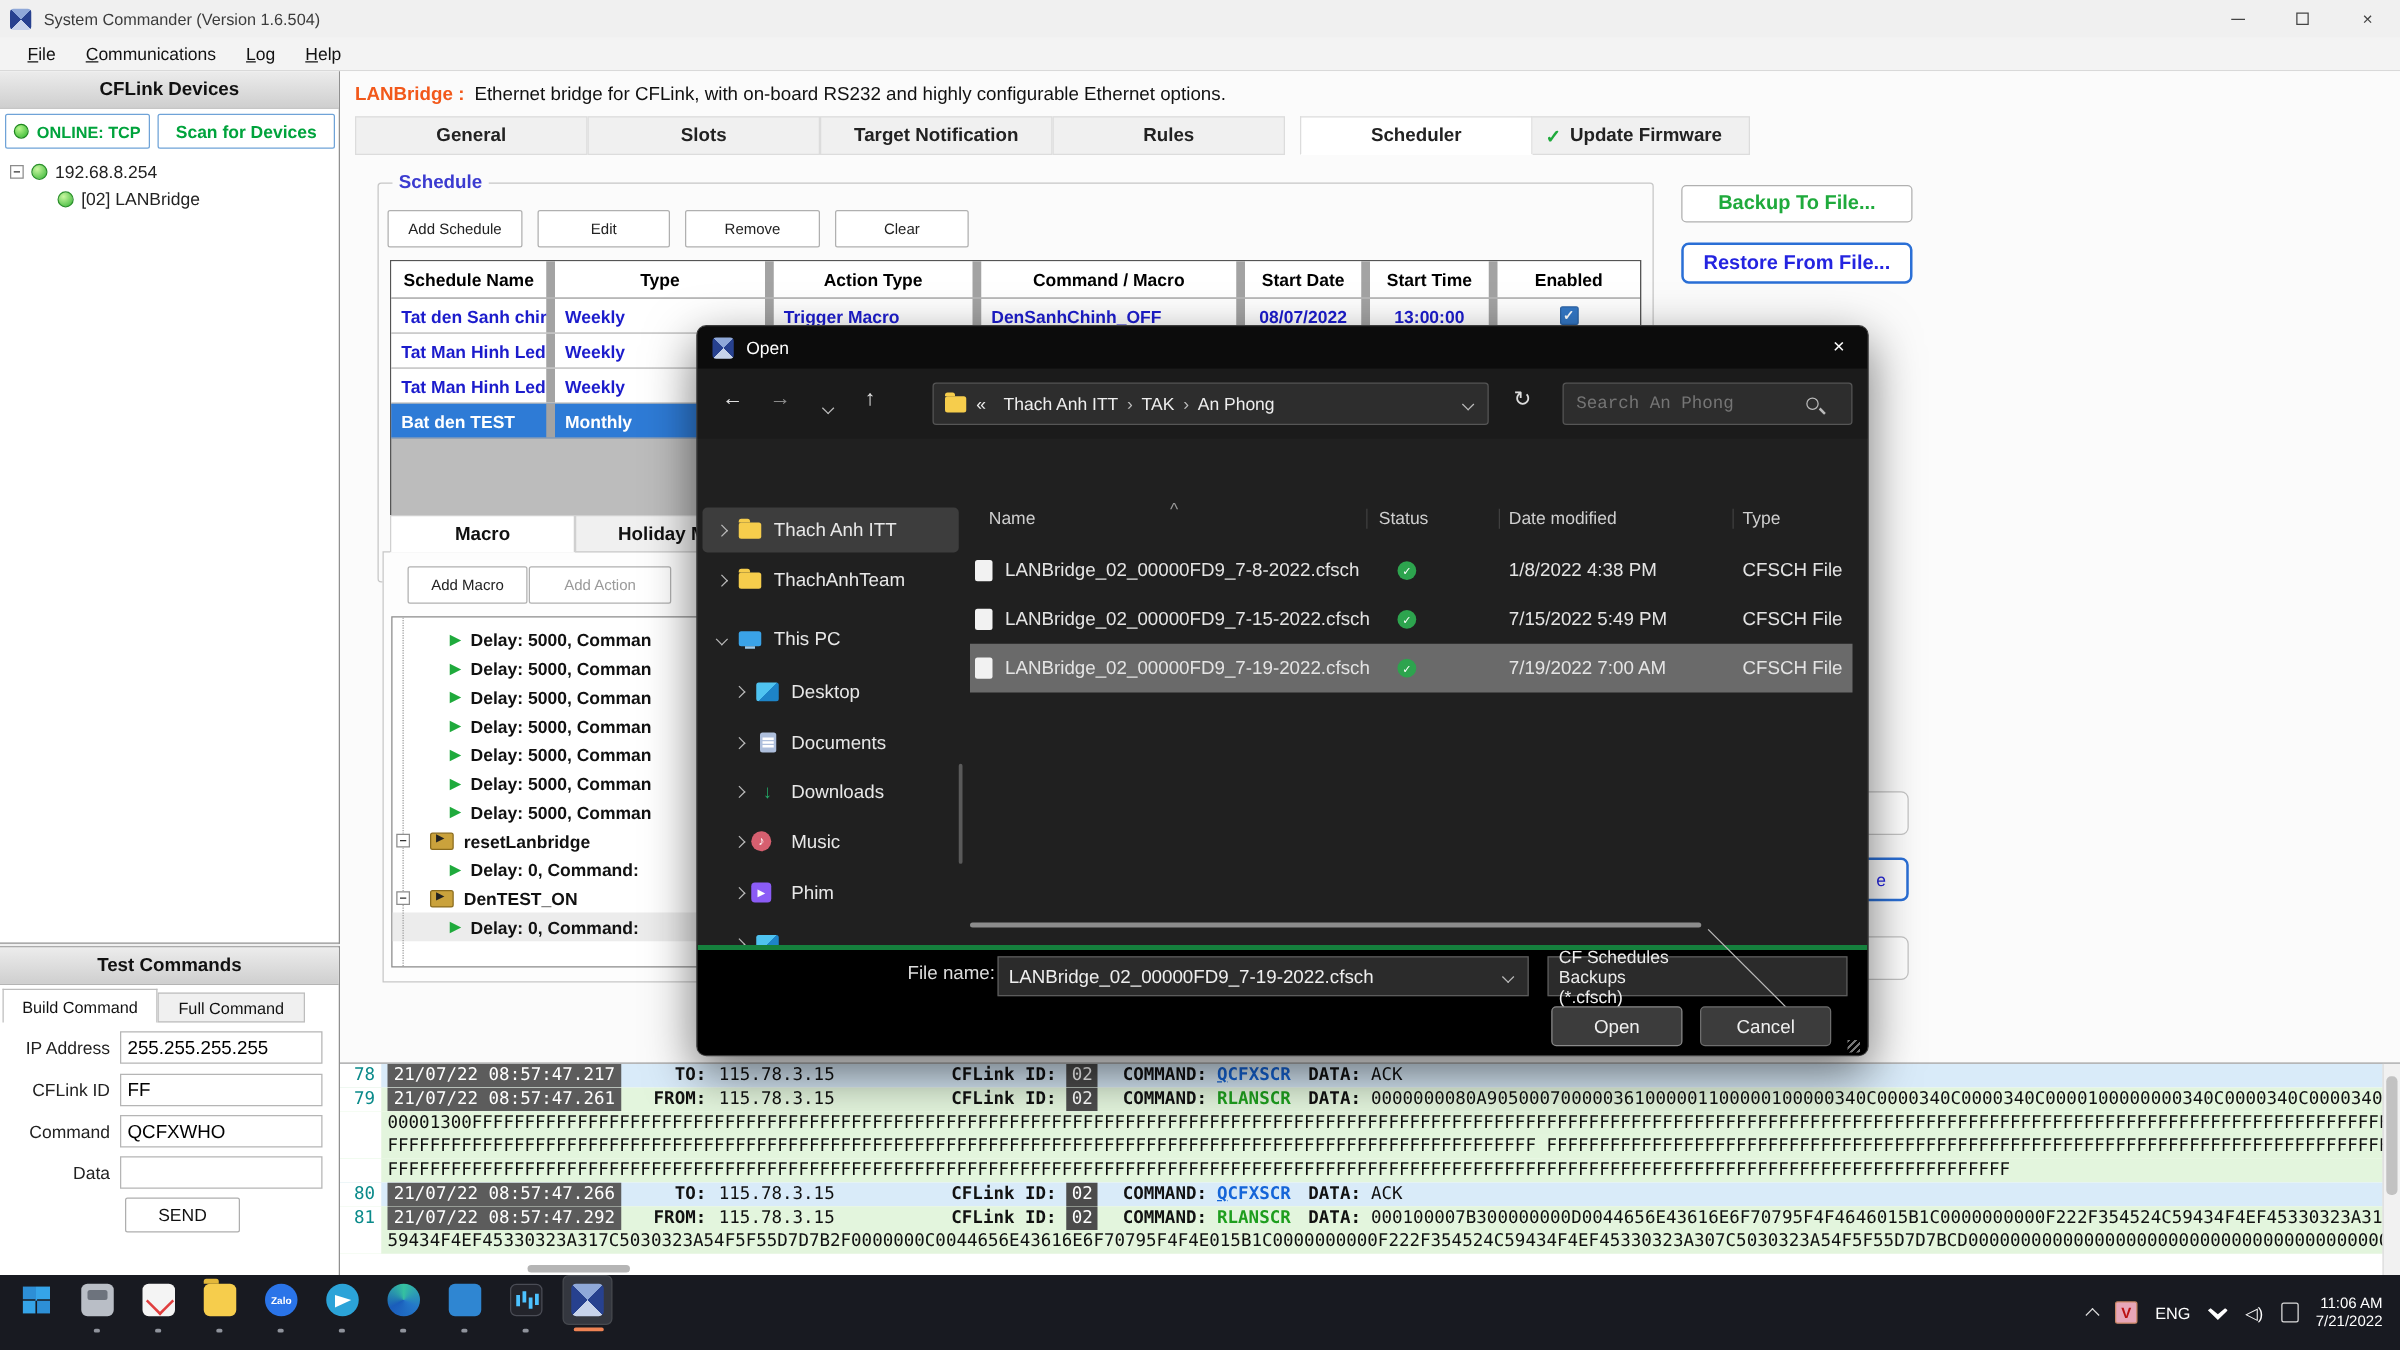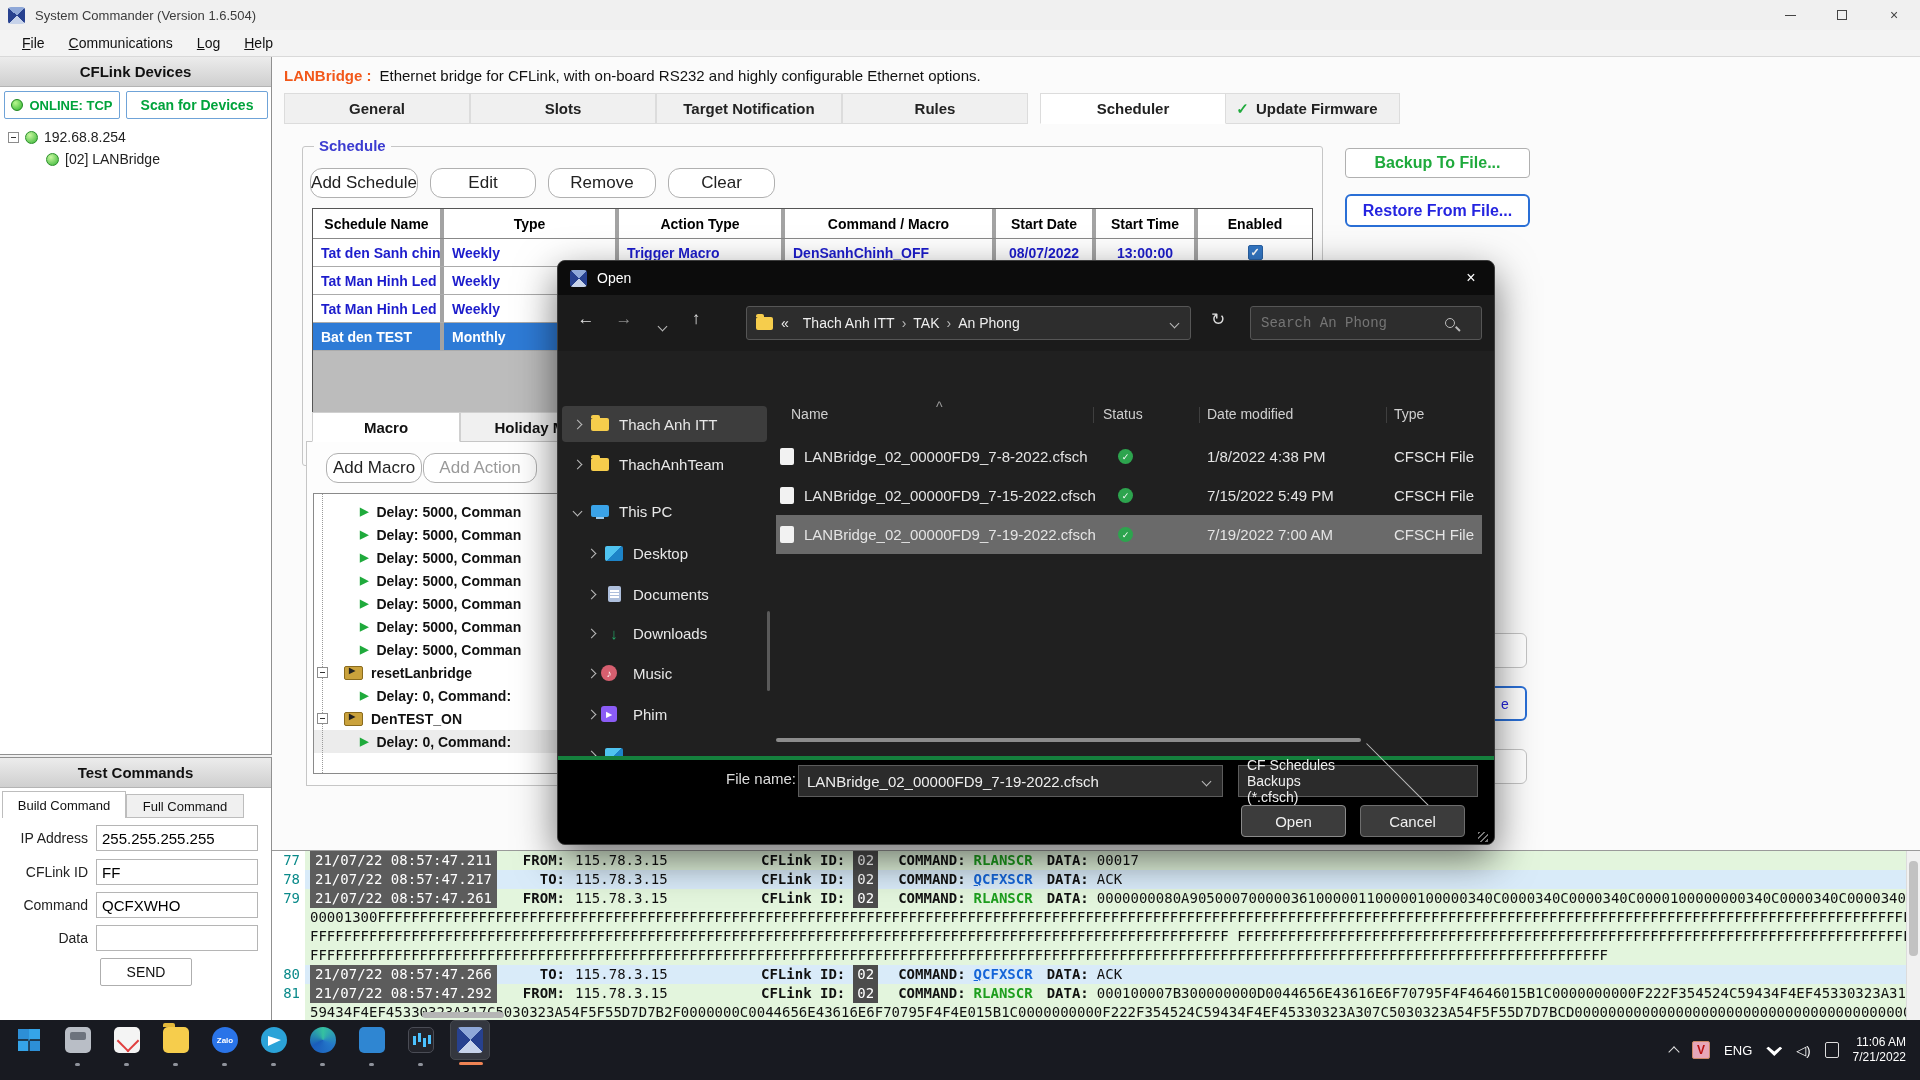--- a/index.html
+++ b/index.html
@@ -40,26 +40,26 @@
   
   #main{left:272px;top:57px;width:1648px;height:793px;background:#fbfbfb}
   #banner{position:absolute;left:0;top:0;width:1648px;height:36px;display:flex;align-items:center;padding-left:12px;background:#fbfbfb}
   #banner .bname{color:#f2581a;font-weight:bold;font-size:15px;margin-right:8px}
   #banner .bdesc{font-size:15px;color:#111}
   .tab{position:absolute;top:36px;height:31px;width:186px;background:#f0f0f0;border:1px solid #dcdcdc;display:flex;align-items:center;justify-content:center;font-weight:bold;font-size:15px;color:#222}
   .tab.sel{background:#fff;border-bottom:1px solid #fff;z-index:2}
   .tabcheck{color:#1faa3c;font-weight:bold;margin-right:7px}
   .grpbox{position:absolute;border:1px solid #c6c6c6;border-radius:3px}
   .grplabel{position:absolute;background:#fbfbfb;padding:0 5px;font-weight:bold;font-size:15px;color:#3b3bd0;z-index:2}
-  .btn{position:absolute;background:#fff;border:1px solid #b0b0b0;border-radius:12px;display:flex;align-items:center;justify-content:center;font-size:17px;color:#222}
+  .btn{position:absolute;background:#fff;border:1px solid #b0b0b0;border-radius:2px;display:flex;align-items:center;justify-content:center;font-size:12px;color:#222}
   
   #schedtable{position:absolute;left:40px;top:151px;width:1001px;height:247px;border:1px solid #555;background:#bcbcbc}
   .srow{display:flex;height:28px;background:#fff;border-bottom:1px solid #ababab}
   .srow.hdr{height:30px;font-weight:bold;font-size:15px;background:#fff;border-bottom:1px solid #888}
-  .scell{border-right:4px solid #a3a3a3;display:flex;align-items:center;padding:0 8px;font-size:14px;overflow:hidden;white-space:nowrap}
+  .scell{border-right:7px solid #a3a3a3;display:flex;align-items:center;padding:0 8px;font-size:14px;overflow:hidden;white-space:nowrap}
   .hdr .scell{justify-content:center;padding:0 2px;color:#000}
   .srow:not(.hdr) .scell{font-weight:bold;color:#1c1ccc}
   .c0{width:131px}.c1{width:175px}.c2{width:166px}.c3{width:211px}.c4{width:100px}.c5{width:102px}.c6{width:114px;border-right:none}
   .cC{justify-content:center}
   .srow.sel{background:#2e7bd6}
   .srow.sel .scell{color:#fff}
   .cbx{width:15px;height:15px;background:#3478c6;border:1px solid #2a62a5;border-radius:2px;color:#fff;font-size:11px;display:flex;align-items:center;justify-content:center}
   #hscroll{position:absolute;left:40px;top:385px;width:1001px;height:13px;background:#f2f2f2;border:1px solid #d0d0d0}
   #hscroll .thumb{position:absolute;left:6px;top:3px;width:560px;height:5px;background:#9d9d9d;border-radius:3px}
   
@@ -395,23 +395,20 @@
   </div>
 
   <div class="btn" id="btn-backup">Backup To File...</div>
   <div class="btn" id="btn-restore">Restore From File...</div>
   <div class="stub" style="top:576px"></div>
   <div class="stub blue" style="top:629px">e</div>
   <div class="stub" style="top:692px"></div>
 </div>
 
 <div class="abs" id="logpanel">
-  <div class="lr from">
-    <span class="ln">77</span><span class="ts">21/07/22 08:57:47.211</span><span class="dir">FROM:</span><span class="ip">115.78.3.15</span><span class="idl">CFLink ID:</span><span class="idb">02</span><span class="cl">COMMAND:</span><span class="cmd cmd-g">RLANSCR</span><span class="dl">DATA:</span><span class="dv">00017</span>
-  </div>
   <div class="lr to">
     <span class="ln">78</span><span class="ts">21/07/22 08:57:47.217</span><span class="dir">TO:</span><span class="ip">115.78.3.15</span><span class="idl">CFLink ID:</span><span class="idb">02</span><span class="cl">COMMAND:</span><span class="cmd cmd-b">QCFXSCR</span><span class="dl">DATA:</span><span class="dv">ACK</span>
   </div>
   <div class="lr from">
     <span class="ln">79</span><span class="ts">21/07/22 08:57:47.261</span><span class="dir">FROM:</span><span class="ip">115.78.3.15</span><span class="idl">CFLink ID:</span><span class="idb">02</span><span class="cl">COMMAND:</span><span class="cmd cmd-g">RLANSCR</span><span class="dl">DATA:</span><span class="dv">0000000080A905000700000361000001100000100000340C0000340C0000340C0000100000000340C0000340C0000340C000010000000340C0000340C000010</span>
   </div>
   <div class="lr from"><span class="ln"></span><span class="hex">00001300FFFFFFFFFFFFFFFFFFFFFFFFFFFFFFFFFFFFFFFFFFFFFFFFFFFFFFFFFFFFFFFFFFFFFFFFFFFFFFFFFFFFFFFFFFFFFFFFFFFFFFFFFFFFFFFFFFFFFFFFFFFFFFFFFFFFFFFFFFFFFFFFFFFFFFFFFFFFFFFFFFFFFFFFFFFFFFFFFFFFFFFFFFFFFFFFFFFFFFFF</span></div>
   <div class="lr from"><span class="ln"></span><span class="hex">FFFFFFFFFFFFFFFFFFFFFFFFFFFFFFFFFFFFFFFFFFFFFFFFFFFFFFFFFFFFFFFFFFFFFFFFFFFFFFFFFFFFFFFFFFFFFFFFFFFFFFFFFFFFF FFFFFFFFFFFFFFFFFFFFFFFFFFFFFFFFFFFFFFFFFFFFFFFFFFFFFFFFFFFFFFFFFFFFFFFFFFFFFFFFFFFFFFFFFFFFFFFFFFF</span></div>
   <div class="lr from"><span class="ln"></span><span class="hex">FFFFFFFFFFFFFFFFFFFFFFFFFFFFFFFFFFFFFFFFFFFFFFFFFFFFFFFFFFFFFFFFFFFFFFFFFFFFFFFFFFFFFFFFFFFFFFFFFFFFFFFFFFFFFFFFFFFFFFFFFFFFFFFFFFFFFFFFFFFFFFFFFFFFFFFFFF</span></div>
   <div class="lr to">

